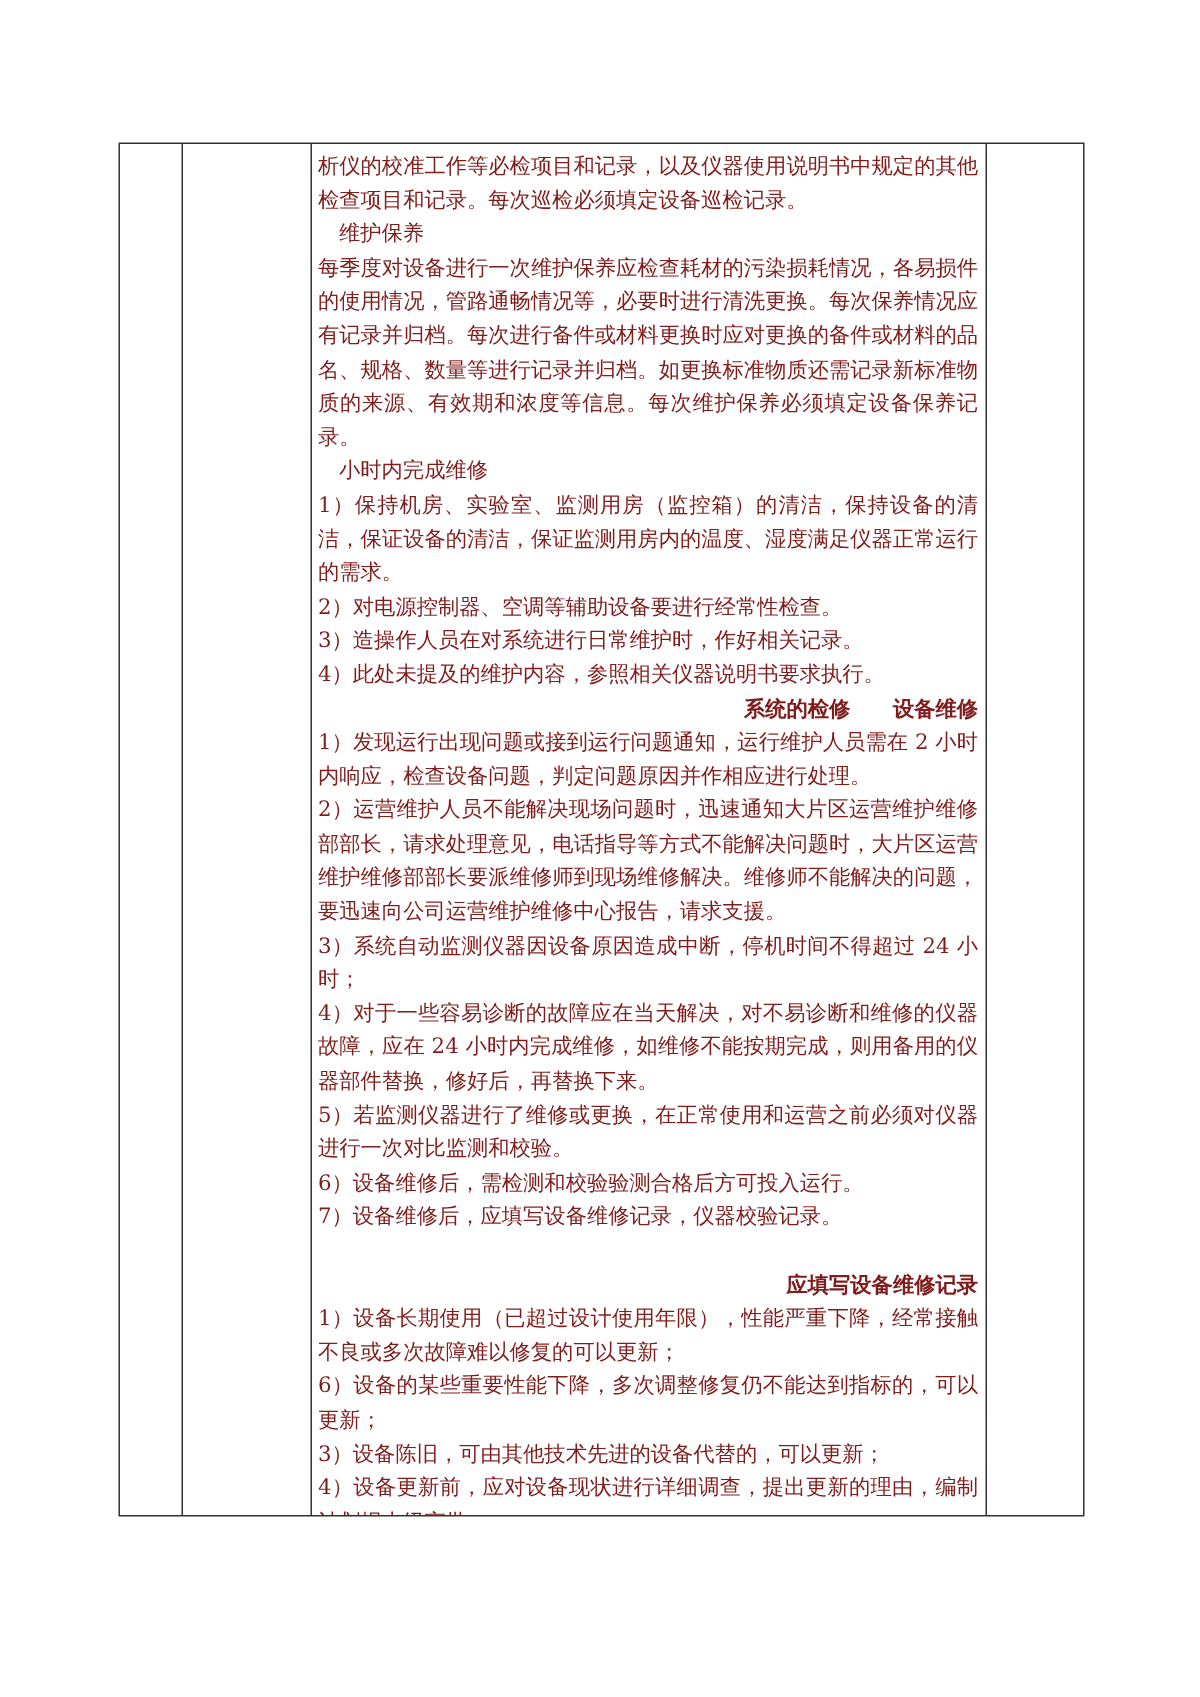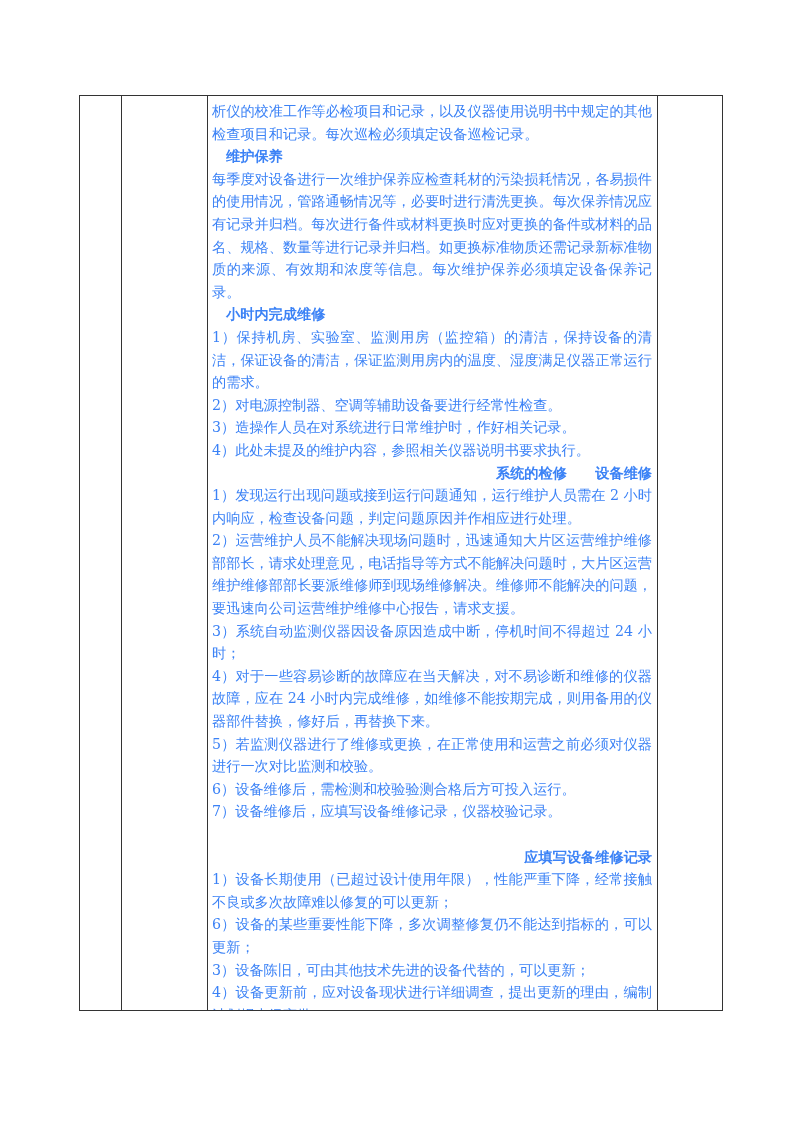--- a/index.html
+++ b/index.html
@@ -33,37 +33,37 @@
     height: 100%;
   }
   .c1 { width: 42px;  border-right: 1.5px solid #333333; }
   .c2 { width: 86px;  border-right: 1.5px solid #333333; }
   .c3 {
     width: 450px;
     border-right: 1.5px solid #333333;
     padding: 4px 5px 0 4px;
     font-size: 14.2px;
     line-height: 22.6px;
-    color: #3b82f6;
+    color: #7f1d1d;
     overflow: hidden;
   }
   .c4 { flex: 1; }
   .para {
     margin: 0;
     text-align: justify;
     text-justify: inter-ideograph;
   }
   .heading {
     margin: 0;
     font-weight: bold;
     text-align: right;
   }
   .heading-indent {
     margin: 0;
-    font-weight: bold;
+    font-weight: normal;
     text-align: left;
     padding-left: 14px;
   }
   .blank {
     margin: 0;
     height: 22.6px;
   }
 </style>
 </head>
 <body>

